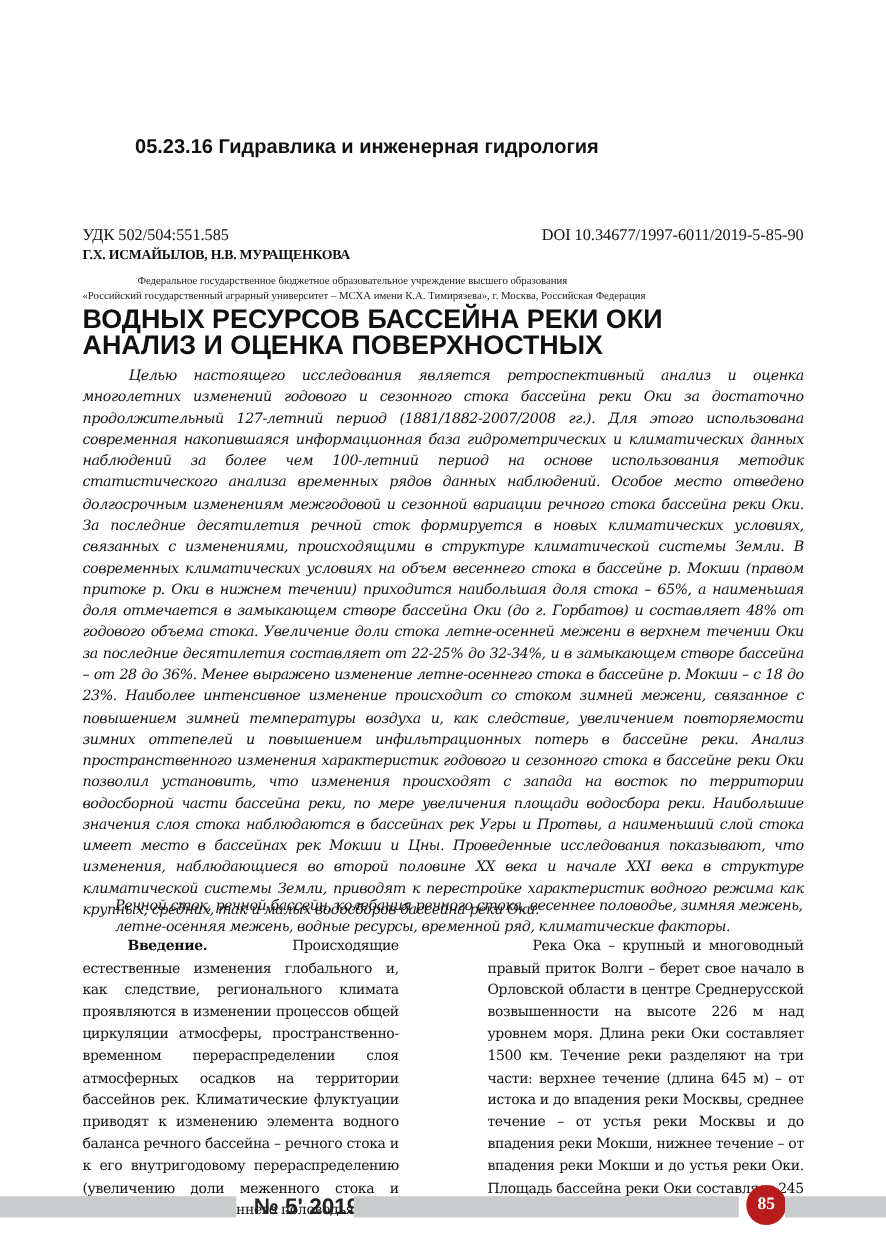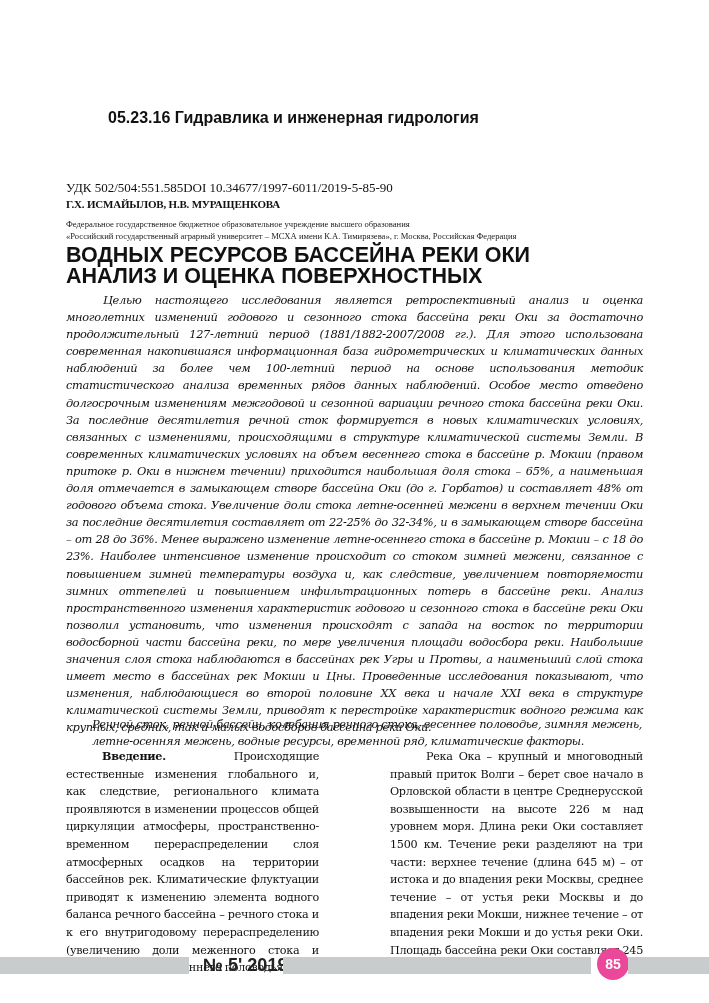--- a/index.html
+++ b/index.html
@@ -3,30 +3,30 @@
 <meta charset="utf-8">
 <style>
   html, body { margin: 0; padding: 0; background: #ffffff; }
   body { width: 709px; height: 1003px; position: relative; overflow: hidden; color: #111; }
   .section-heading {
     position: absolute; left: 0; top: 109px; width: 587px; text-align: center;
     font-family: "Liberation Sans", sans-serif; font-weight: bold; font-size: 16px; color: #111;
   }
   .meta-row {
     position: absolute; left: 66px; top: 180px; width: 577px;
-    font-family: "Liberation Serif", serif; font-size: 13px; display: flex; justify-content: flex-start;
+    font-family: "Liberation Serif", serif; font-size: 13px; display: flex; justify-content: space-between;
   }
   .authors {
     position: absolute; left: 66px; top: 198px;
     font-family: "Liberation Serif", serif; font-weight: bold; font-size: 11px; letter-spacing: -0.2px;
   }
   .affil {
     position: absolute; left: 66px; font-family: "Liberation Serif", serif; font-size: 8.6px; color: #222;
   }
-  .affil.l1 { top: 219px; }
+  .affil.l1 { top: 219px; margin-left: 44px; }
   .affil.l2 { top: 231px; }
   .title {
     position: absolute; left: 66px; top: 245px; width: 590px;
     font-family: "Liberation Sans", sans-serif; font-weight: bold; font-size: 21.5px; line-height: 21px; color: #111;
   }
   .abstract {
     position: absolute; left: 66px; top: 292px; width: 577px;
     font-family: "DejaVu Serif", serif; font-style: italic; font-size: 11.4px; line-height: 17.1px;
     text-align: justify; color: #111; letter-spacing: -0.35px;
   }
@@ -52,22 +52,22 @@
   }
   .footer-bar.a { left: 0; width: 189px; }
   .footer-bar.b { left: 283px; width: 308px; }
   .footer-bar.c { left: 628px; width: 81px; }
   .issue {
     position: absolute; left: 203px; top: 955px;
     font-family: "Liberation Sans", sans-serif; font-weight: bold; font-size: 18px; color: #222;
   }
   .page-num {
     position: absolute; left: 597px; top: 948px; width: 32px; height: 32px; border-radius: 50%;
-    background: #ec4899; color: #fff; text-align: center; line-height: 32px;
-    font-family: Liberation Sans, sans-serif; font-weight: bold; font-size: 14px;
+    background: #b91c1c; color: #fff; text-align: center; line-height: 32px;
+    font-family: Liberation Serif, serif; font-weight: bold; font-size: 14px;
   }
 </style>
 </head>
 <body>
 
 <div class="section-heading">05.23.16 Гидравлика и инженерная гидрология</div>
 
 <div class="meta-row">
   <span>УДК 502/504:551.585</span>
   <span>DOI 10.34677/1997-6011/2019-5-85-90</span>

